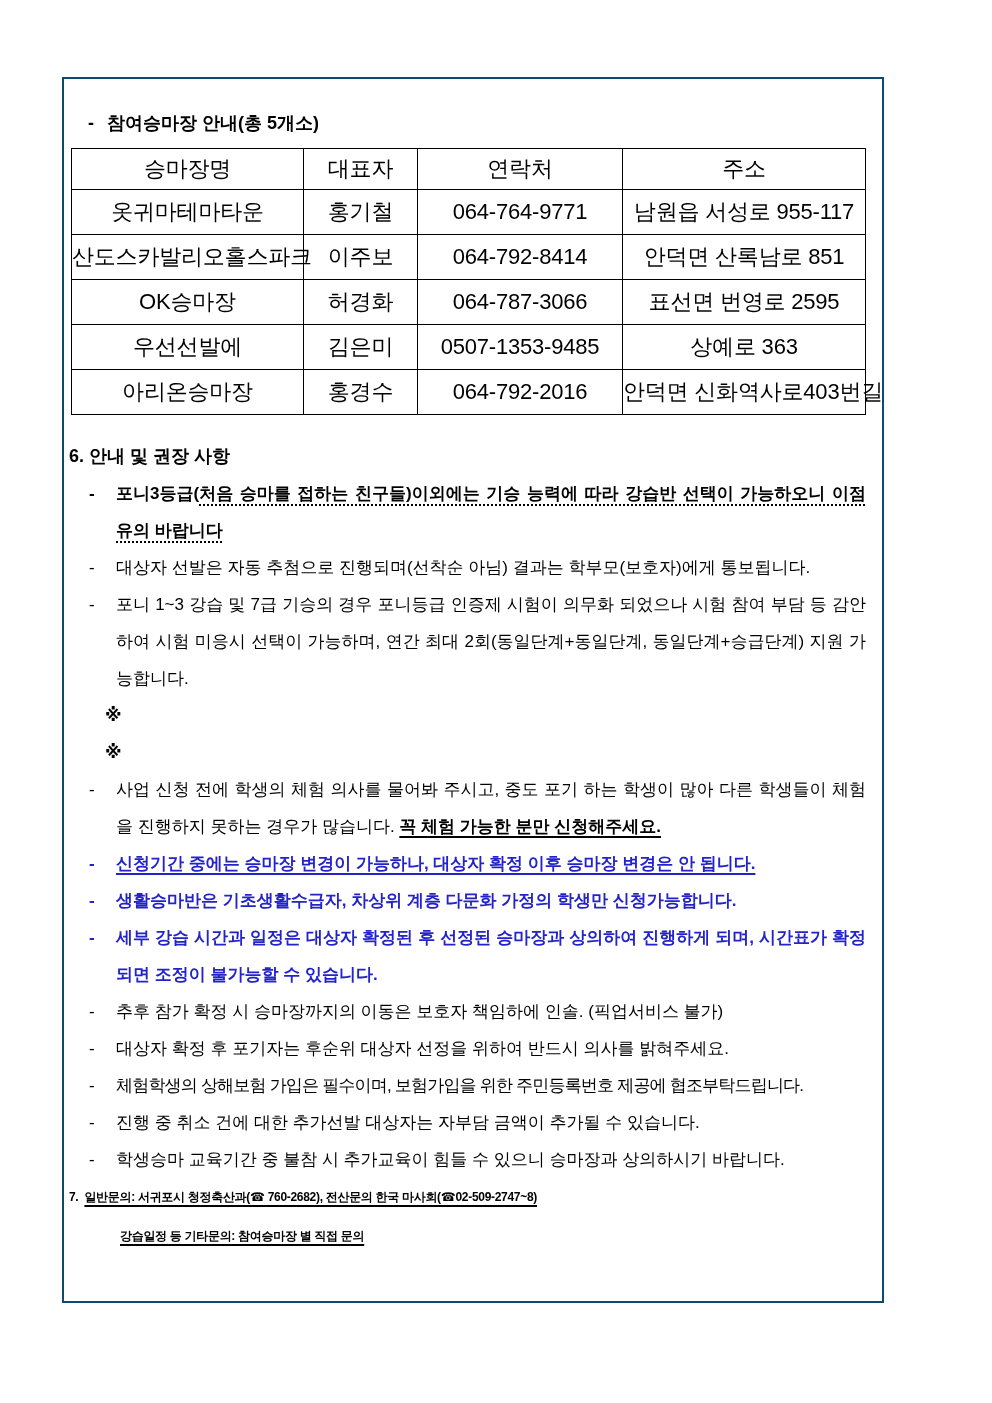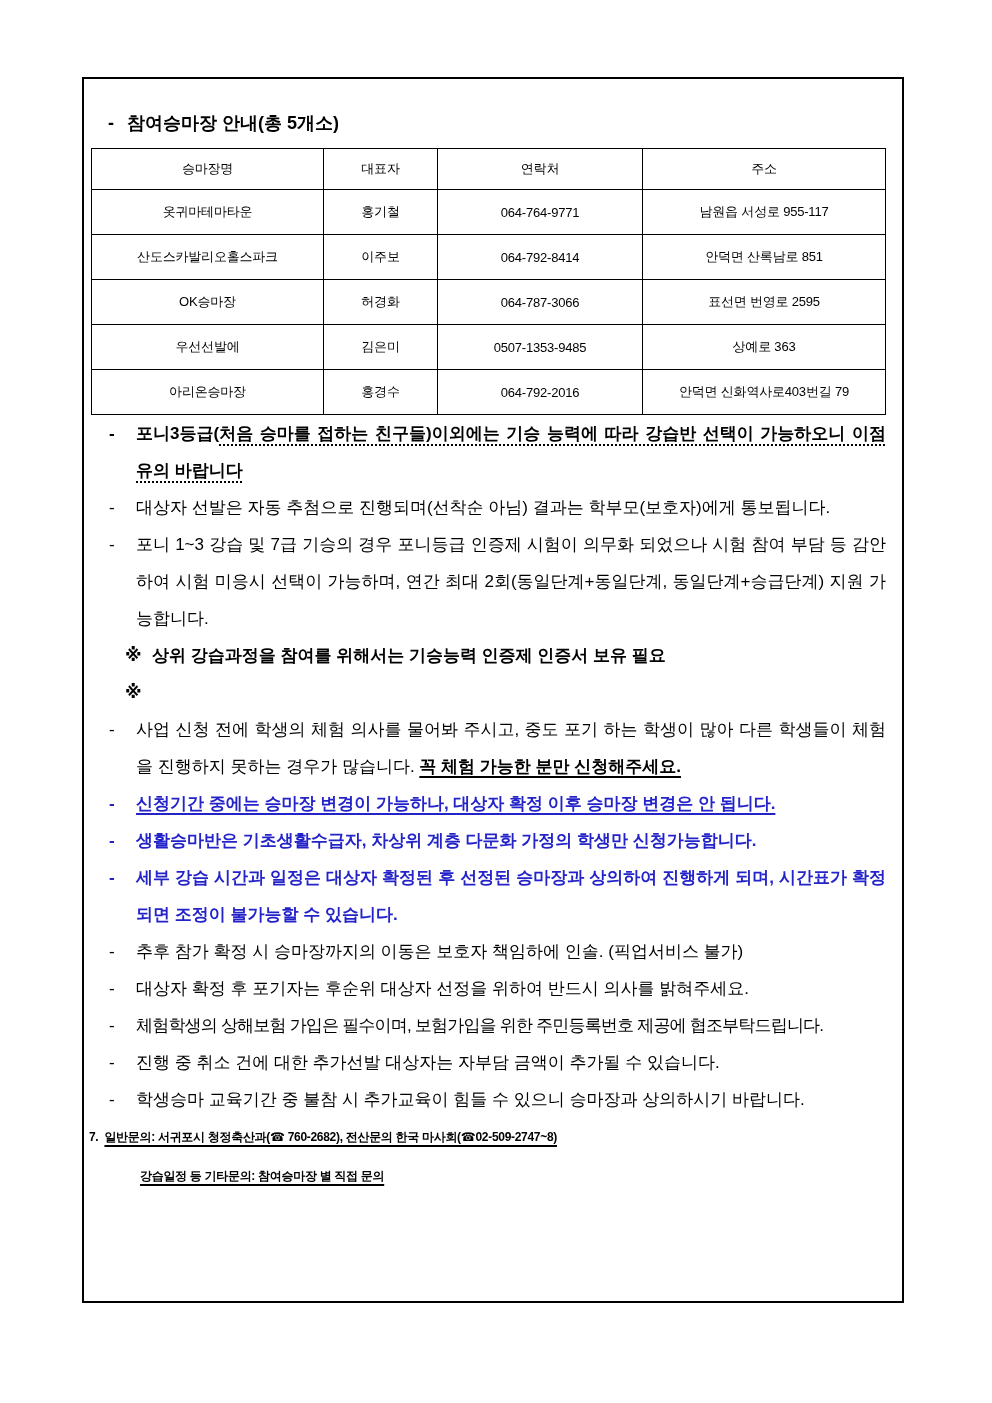--- a/index.html
+++ b/index.html
@@ -1,28 +1,28 @@
 <!DOCTYPE html>
 <html style="--blue: #2323c9;"><head>
 <meta charset="utf-8">
 <style>
   html,body{margin:0;padding:0;background:#fff;}
   .doc{
     position:relative;width:992px;height:1403px;background:#fff;
     font-family:"Liberation Sans","DejaVu Sans",sans-serif;color:#000;
   }
   .page{
-    position:absolute;left:82px;top:77px;width:822px;height:1226px;
-    border:2px solid #000000;box-sizing:border-box;overflow:hidden;
+    position:absolute;left:62px;top:77px;width:822px;height:1226px;
+    border:2px solid #0c4a6e;box-sizing:border-box;overflow:hidden;
   }
   .heading{margin:31px 0 0 24px;font-weight:bold;font-size:18px;line-height:26px;}
   .h-marker{display:inline-block;margin-right:13px;}
   table.centers{
     margin:12px 0 0 7px;width:794px;border-collapse:collapse;table-layout:fixed;
-    font-size:13px;
+    font-size:22px;
   }
   .centers th,.centers td{
     border:1.5px solid #000;text-align:center;vertical-align:middle;
     padding:0;font-weight:normal;white-space:nowrap;letter-spacing:-0.2px;
   }
   .centers thead th{height:40px;}
   .centers tbody td{height:44px;}
   .sec6-title{margin:28px 0 6px 5px;font-weight:bold;font-size:18px;line-height:26px;}
   .notice-list{font-size:17px;line-height:37px;}
   .item{display:flex;padding-left:25px;padding-right:16px;}
@@ -91,37 +91,37 @@
           </tr>
           <tr>
             <td>아리온승마장</td>
             <td>홍경수</td>
             <td>064-792-2016</td>
             <td>안덕면 신화역사로403번길 79</td>
           </tr>
         </tbody>
     </table>
 
+    <div class="sec6-title">6. 안내 및 권장 사항</div>
 
     <div class="notice-list">
         <div class="item">
           <span class="marker bold">-</span>
           <span class="text"><span class="bold">포니3등급(</span><span class="bold dotted">처음 승마를 접하는 친구들)이외에는 기승 능력에 따라 강습반 선택이 가능하오니 이점 유의 바랍니다</span></span>
         </div>
         <div class="item">
           <span class="marker ">-</span>
           <span class="text"><span>대상자 선발은 자동 추첨으로 진행되며(선착순 아님) 결과는 학부모(보호자)에게 통보됩니다.</span></span>
         </div>
         <div class="item">
           <span class="marker ">-</span>
           <span class="text"><span>포니 1~3 강습 및 7급 기승의 경우 포니등급 인증제 시험이 의무화 되었으나 시험 참여 부담 등 감안하여 시험 미응시 선택이 가능하며, 연간 최대 2회(동일단계+동일단계, 동일단계+승급단계) 지원 가능합니다.</span></span>
         </div>
         <div class="item note">
           <span class="marker bold">※</span>
-          <span class="text"><span class="bold">상위 강습과정을 참여를 위해서는 기승능력 인증제 인증서 보유 필요</span></span>
         </div>
         <div class="item note">
           <span class="marker bold">※</span>
         </div>
         <div class="item">
           <span class="marker ">-</span>
           <span class="text"><span>사업 신청 전에 학생의 체험 의사를 물어봐 주시고, 중도 포기 하는 학생이 많아 다른 학생들이 체험을 진행하지 못하는 경우가 많습니다. </span><span class="bold underline">꼭 체험 가능한 분만 신청해주세요.</span></span>
         </div>
         <div class="item">
           <span class="marker bold blue">-</span>

